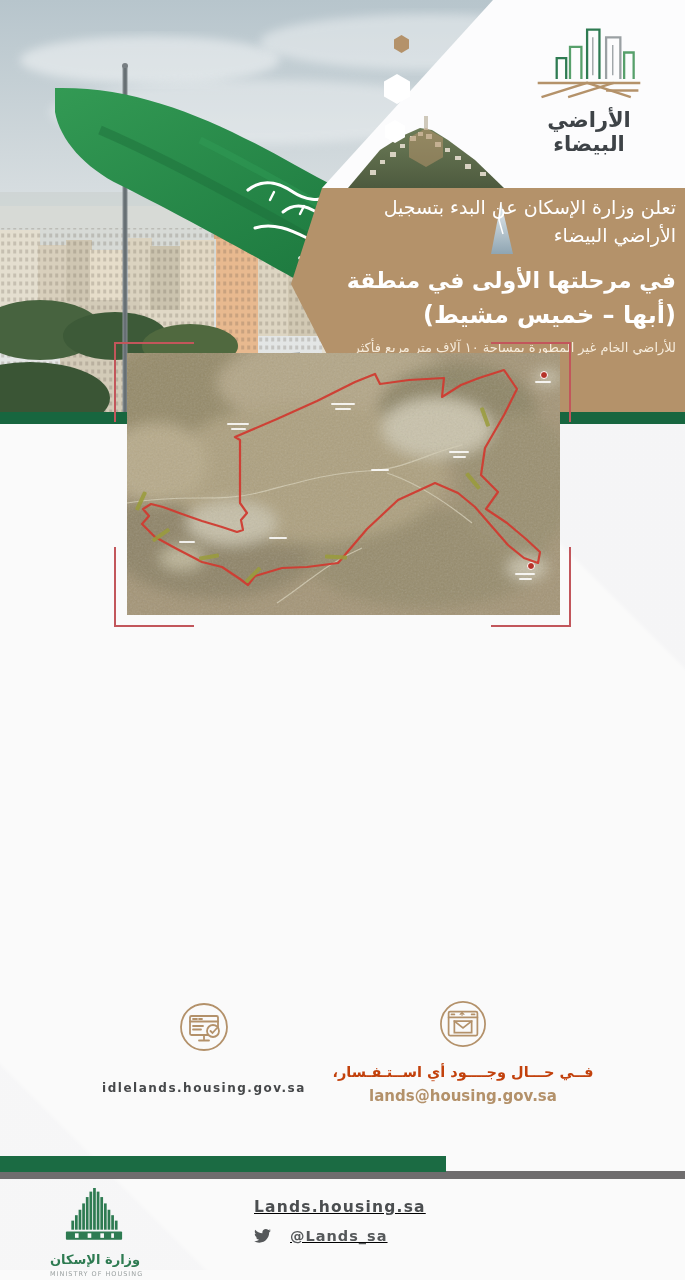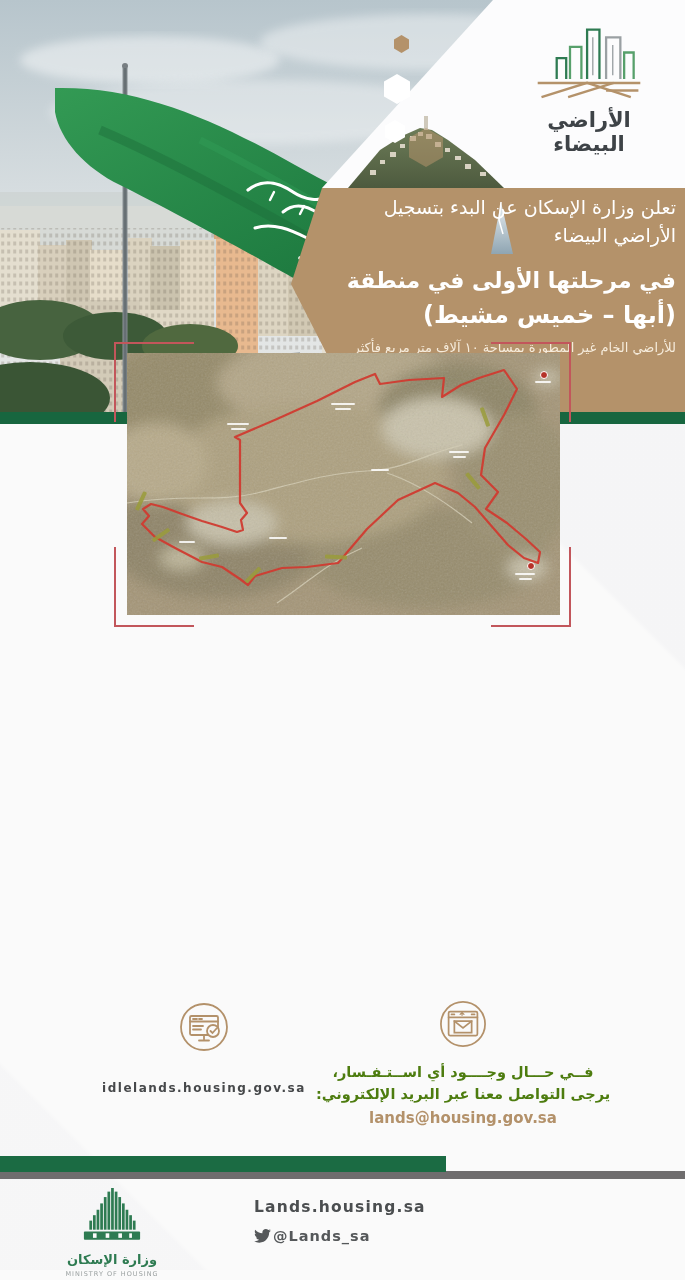--- a/index.html
+++ b/index.html
@@ -50,33 +50,33 @@
   .bk-tl{left:0;top:0;border-top-width:2px;border-left-width:2px;}
   .bk-tr{right:0;top:0;border-top-width:2px;border-right-width:2px;}
   .bk-bl{left:0;bottom:0;border-bottom-width:2px;border-left-width:2px;}
   .bk-br{right:0;bottom:0;border-bottom-width:2px;border-right-width:2px;}
   .sat{position:absolute;left:13px;top:11px;width:433px;height:262px;}
 
   
   .contact-left{position:absolute;left:54px;top:1002px;width:300px;text-align:center;}
   .contact-right{position:absolute;left:313px;top:1000px;width:300px;text-align:center;}
   .portal-url{margin-top:25px;font-size:12px;letter-spacing:1.5px;color:#46484a;font-weight:600;}
-  .inq{direction:rtl;font-size:14.5px;line-height:21px;color:#4d7c0f;font-weight:600;margin-top:10px;}
+  .inq{direction:rtl;font-size:14.5px;line-height:21px;color:#c2410c;font-weight:600;margin-top:10px;}
   .email{font-size:15px;color:#b3916a;font-weight:600;margin-top:4px;}
 
   
   .bar-gray{position:absolute;left:0;top:1171px;width:685px;height:8px;background:#6f6d6e;}
   .bar-green{position:absolute;left:0;top:1156px;width:446px;height:16px;background:#1b6b43;}
-  .footer-logo{position:absolute;left:50px;top:1188px;width:124px;text-align:center;}
+  .footer-logo{position:absolute;left:50px;top:1188px;width:124px;text-align:left;}
   .min-ar{font-size:13px;font-weight:bold;color:#2e7b52;direction:rtl;margin-top:2px;}
   .min-en{font-size:6.5px;letter-spacing:1px;color:#9aa0a0;margin-top:3px;}
-  .footer-center{position:absolute;left:254px;top:1198px;width:180px;}
+  .footer-center{position:absolute;left:254px;top:1198px;width:180px;text-decoration:underline;}
   .footer-right{position:absolute;left:462px;top:1198px;width:200px;}
   .site-name{font-size:15.5px;letter-spacing:1.2px;color:#4b4e50;font-weight:600;}
-  .handle-row{margin-top:12px;display:flex;align-items:center;gap:2px;}
+  .handle-row{margin-top:12px;display:flex;align-items:center;gap:19px;}
   .handle-text{font-size:14.5px;letter-spacing:1px;color:#55585a;font-weight:600;}
   .soc-row{margin-top:10px;display:flex;align-items:center;gap:4px;}
   .soc-row svg{display:block;}
 </style>
 </head>
 <body>
 
 <div class="poster">
 
   <div class="hero">
@@ -359,21 +359,20 @@
         <circle cx="25" cy="25" r="23"></circle>
         <rect x="10" y="12" width="30" height="25" rx="1.5"></rect>
         <path d="M10,18 h30"></path>
         <path d="M13,15 h3 M34,15 h3"></path>
         <path d="M22,15 l2,-2 l2,2 M24,13 v3" stroke-width="1.3"></path>
         <rect x="16" y="22" width="18" height="12"></rect>
         <path d="M16,22 l9,7 l9,-7"></path>
       </g>
     </svg>
     <div class="inq">فــي حـــال وجــــود أي اســتـفـسار،</div>
-    <div class="inq" style="margin-top:1px">يرجى التواصل معنا عبر البريد الإلكتروني:</div>
     <div class="email">lands@housing.gov.sa</div>
   </div>
 
   <div class="bar-gray"></div>
   <div class="bar-green"></div>
 
   <div class="footer-logo">
     <svg width="88" height="58" viewBox="0 0 90 64">
       <g fill="#2e7b52">
         <rect x="20" y="36" width="3" height="10"></rect>

